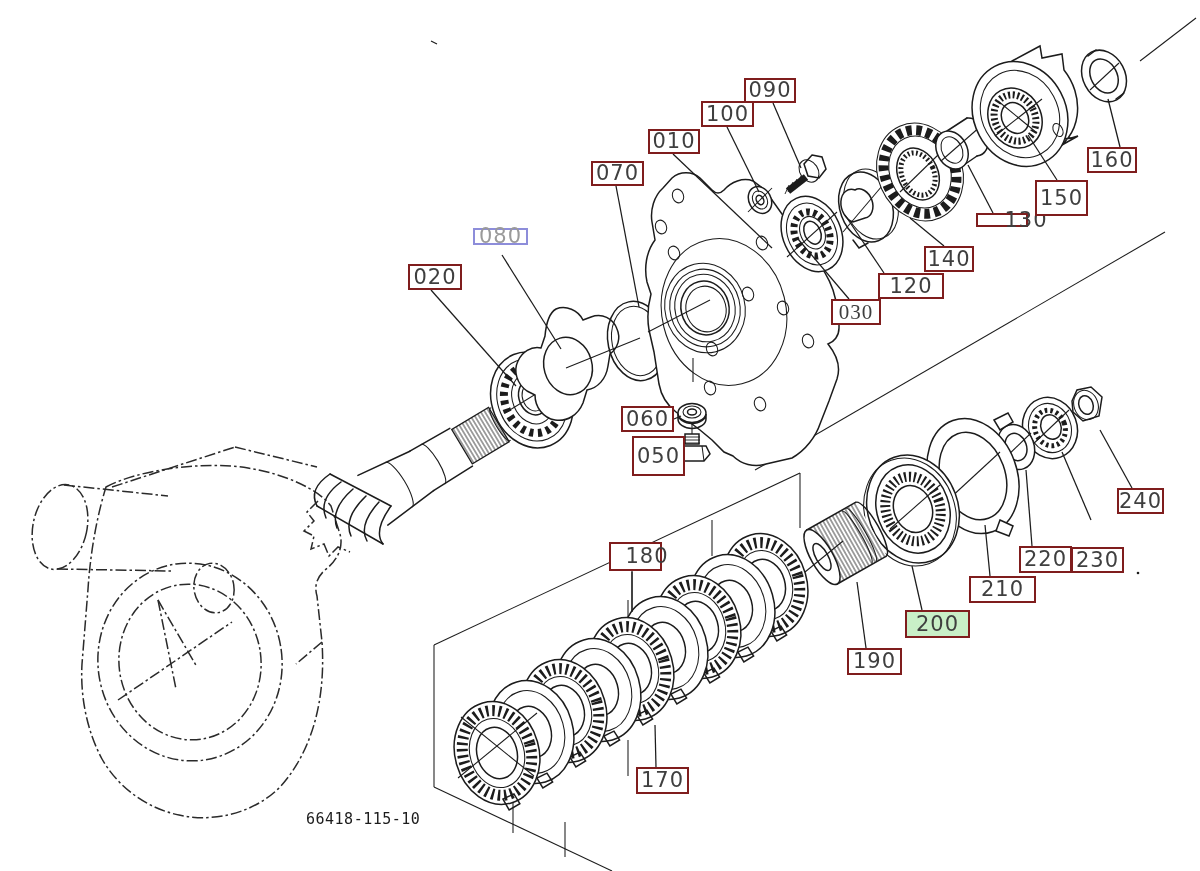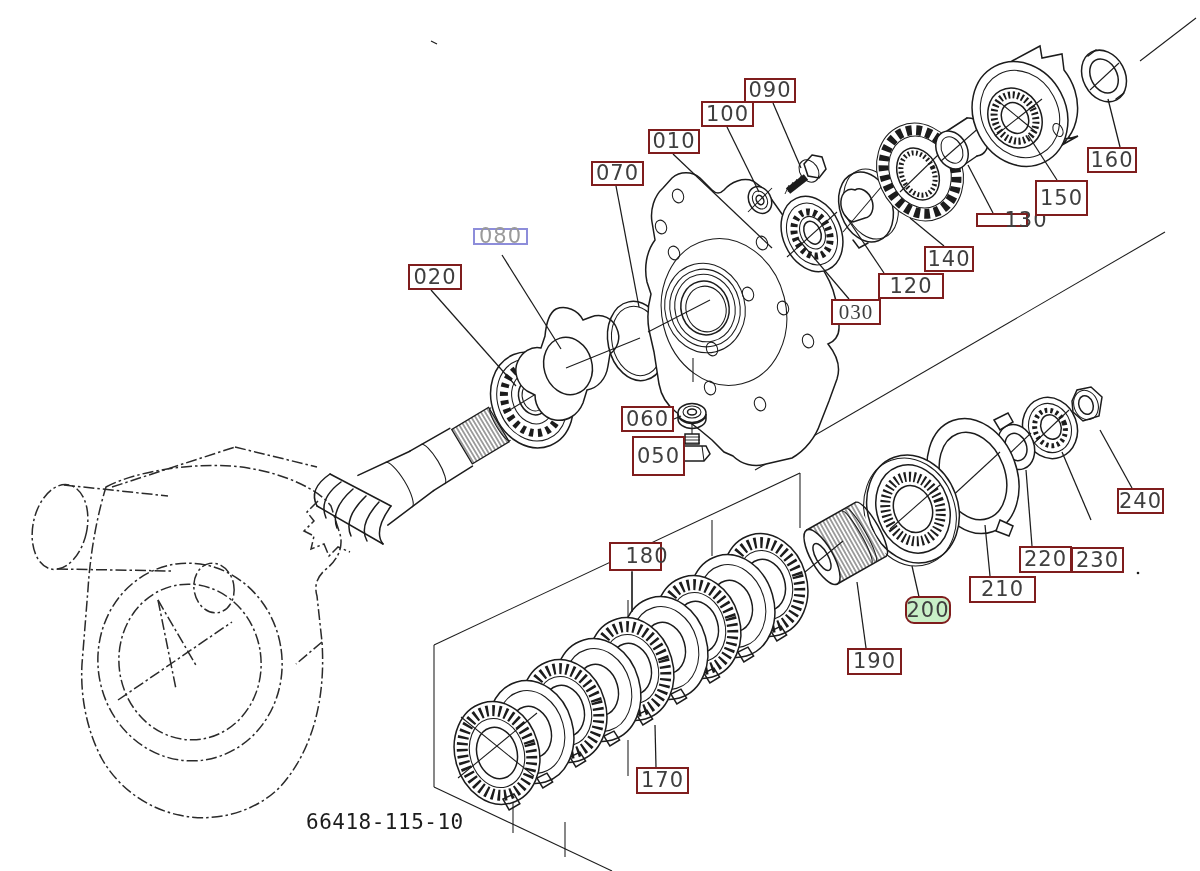--- a/index.html
+++ b/index.html
@@ -10,21 +10,21 @@
   svg .thin{stroke:#1c1c1c;fill:none;stroke-width:1.05;}
   svg .wf{fill:#ffffff;}
   svg .ph{stroke:#2a2a2a;fill:none;stroke-width:1.5;stroke-dasharray:11 3 2.5 3;}
   svg .hatch{stroke:#1c1c1c;stroke-width:.9;fill:none;}
   svg .ldr{stroke:#1c1c1c;stroke-width:1.25;fill:none;}
   .callout{position:absolute;box-sizing:border-box;border:2px solid #7f1d1d;background:#ffffff;
            color:#3f3f3f;font-size:21px;line-height:1;display:flex;align-items:center;
            justify-content:center;letter-spacing:1px;cursor:pointer;}
   .callout.dimmed{color:#9a9a9a;border-color:#8d8dda;}
   .callout.highlighted{background:#c9efc7;}
-  .dwgno{position:absolute;left:306px;top:810px;color:#1c1c1c;font-size:21px;
+  .dwgno{position:absolute;left:306px;top:810px;color:#1c1c1c;font-size:15px;
          font-family:"DejaVu Sans Mono","Liberation Mono",monospace;letter-spacing:.5px;}
 </style>
 </head>
 <body>
 <div class="stage">
 
 <svg class="art" width="1200" height="871" viewBox="0 0 1200 871">
   <defs>
     <pattern id="spl" patternUnits="userSpaceOnUse" width="3.6" height="80">
       <line x1="1.8" y1="0" x2="1.8" y2="80" stroke="#1c1c1c" stroke-width=".85"></line>
@@ -386,19 +386,19 @@
       <div class="callout" style="left: 924px; top: 246px; width: 50px; height: 26px;">140</div>
       <div class="callout" style="left: 976px; top: 213px; width: 48px; height: 14px; padding-left: 48px;">130</div>
       <div class="callout" style="left: 1035px; top: 180px; width: 53px; height: 36px;">150</div>
       <div class="callout" style="left: 1087px; top: 147px; width: 50px; height: 26px;">160</div>
       <div class="callout" style="left: 621px; top: 406px; width: 53px; height: 26px;">060</div>
       <div class="callout" style="left: 632px; top: 436px; width: 53px; height: 40px;">050</div>
       <div class="callout" style="left: 1117px; top: 488px; width: 47px; height: 26px;">240</div>
       <div class="callout" style="left: 1071px; top: 520px; width: 53px; height: 26px; margin-top: 27px;">230</div>
       <div class="callout" style="left: 1019px; top: 546px; width: 53px; height: 27px;">220</div>
       <div class="callout" style="left: 969px; top: 576px; width: 67px; height: 27px;">210</div>
-      <div class="callout highlighted" style="left: 905px; top: 596px; width: 46px; height: 28px; border-radius: 9px;">200</div>
+      <div class="callout highlighted" style="left: 905px; top: 610px; width: 65px; height: 28px;">200</div>
       <div class="callout" style="left: 847px; top: 648px; width: 55px; height: 27px;">190</div>
       <div class="callout" style="left: 609px; top: 542px; width: 53px; height: 29px; padding-left: 23px;">180</div>
       <div class="callout" style="left: 636px; top: 767px; width: 53px; height: 27px;">170</div>
     </div>
 
 </div>
 
 </body></html>

